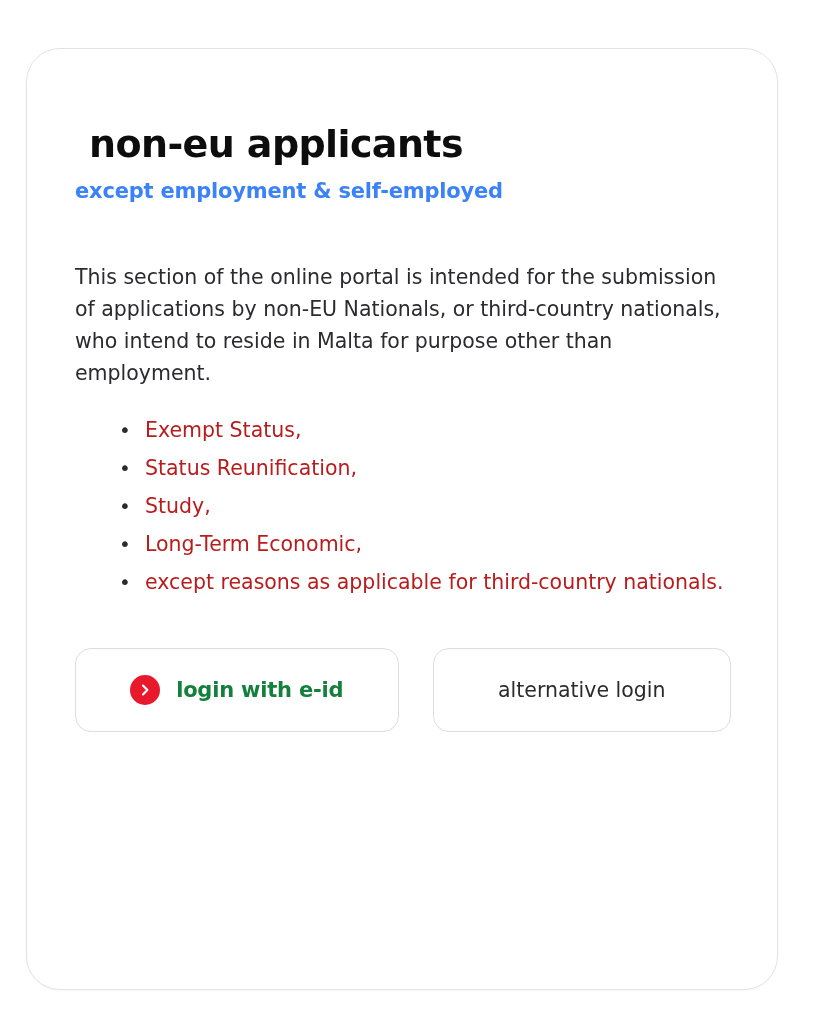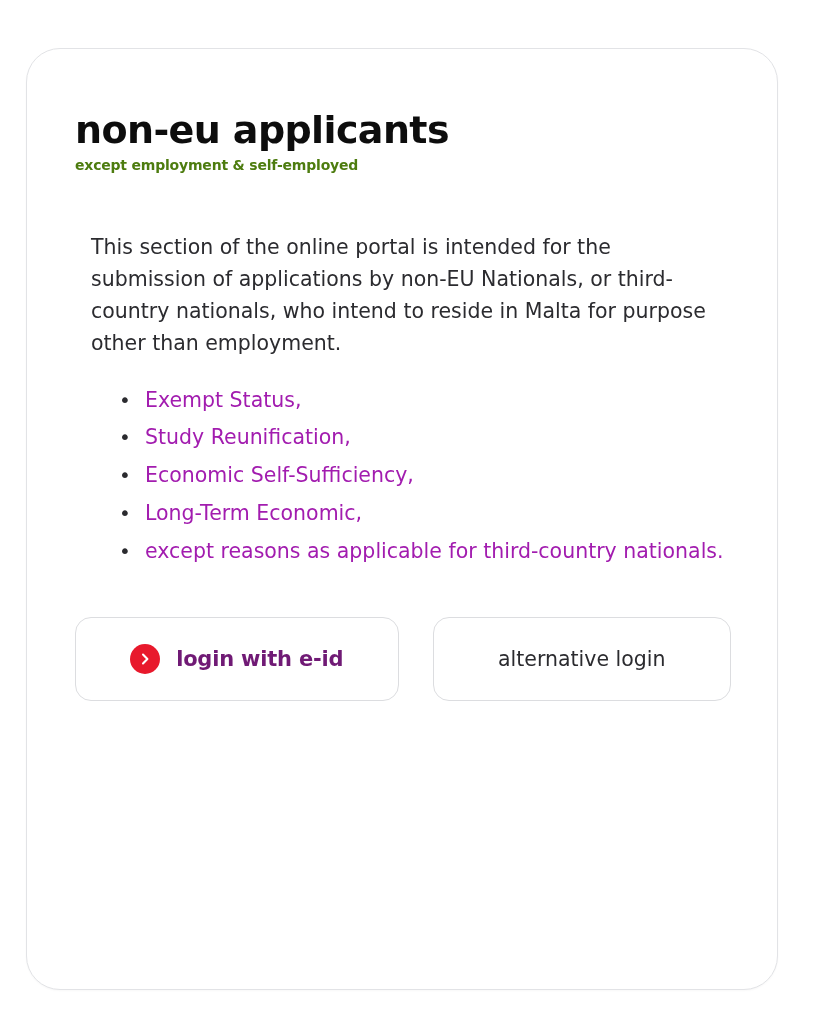--- a/index.html
+++ b/index.html
@@ -36,52 +36,52 @@
     padding: 62px 46px 0 48px;
   }
 
   .title {
     font-family: "DejaVu Sans", sans-serif;
     font-weight: bold;
     font-size: 38px;
     line-height: 1.05;
     letter-spacing: -0.6px;
     color: #0d0d0d;
-    margin: 0;
+    margin: 14px;
   }
 
   .subtitle {
     font-family: "DejaVu Sans", sans-serif;
     font-weight: bold;
-    font-size: 14px;
+    font-size: 21px;
     line-height: 1.2;
     letter-spacing: -0.2px;
-    color: #4d7c0f;
+    color: #3b82f6;
     margin: 6px 0 0 0;
   }
 
   .intro {
     margin: 58px 0 0 0;
     font-size: 20.5px;
     line-height: 1.56;
     color: #2b2b2f;
     max-width: 672px;
   }
 
   .intro p {
-    margin: 16px;
+    margin: 0;
   }
 
   .bullets {
     margin: 22px 0 0 0;
     padding-left: 70px;
     list-style: none;
     font-size: 20.5px;
     line-height: 1.85;
-    color: #a21caf;
+    color: #b91c1c;
     max-width: 660px;
   }
 
   .bullets li {
     position: relative;
   }
 
   .bullets li::before {
     content: "\2022";
     position: absolute;
@@ -132,21 +132,21 @@
 
   .eid-icon svg {
     display: block;
   }
 
   .btn-primary-label {
     font-family: "DejaVu Sans", sans-serif;
     font-weight: bold;
     font-size: 21px;
     letter-spacing: -0.2px;
-    color: #701a75;
+    color: #15803d;
   }
 
   .btn-secondary-label {
     font-size: 20.5px;
     color: #2b2b2f;
   }
 </style>
 </head>
 <body>
 
@@ -156,22 +156,22 @@
 
       <h1 class="title">non-eu applicants</h1>
       <div class="subtitle">except employment &amp; self-employed</div>
 
       <div class="intro">
         <p>This section of the online portal is intended for the submission of applications by non-EU Nationals, or third-country nationals, who intend to reside in Malta for purpose other than employment.</p>
       </div>
 
       <ul class="bullets">
         <li>Exempt Status,</li>
-        <li>Study Reunification,</li>
-        <li>Economic Self-Sufficiency,</li>
+        <li>Status Reunification,</li>
+        <li>Study,</li>
         <li>Long-Term Economic,</li>
         <li>except reasons as applicable for third-country nationals.</li>
       </ul>
 
       <div class="buttons">
         <div class="btn btn-primary">
           <span class="eid-icon">
             <svg width="14" height="14" viewBox="0 0 14 14" aria-hidden="true">
               <path d="M5 2.6 L9.4 7 L5 11.4" fill="none" stroke="#ffffff" stroke-width="2.1" stroke-linecap="round" stroke-linejoin="round"></path>
             </svg>

